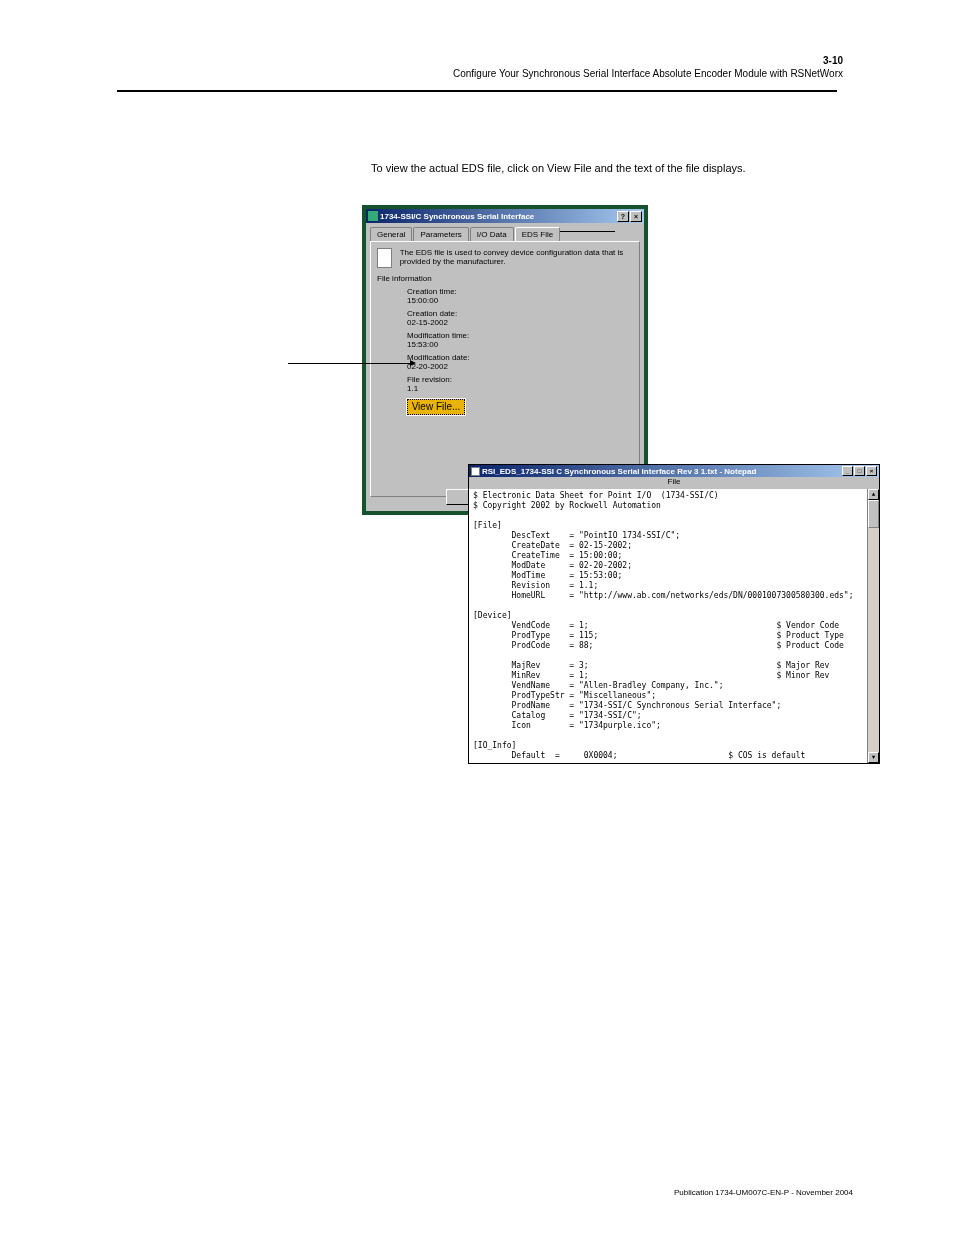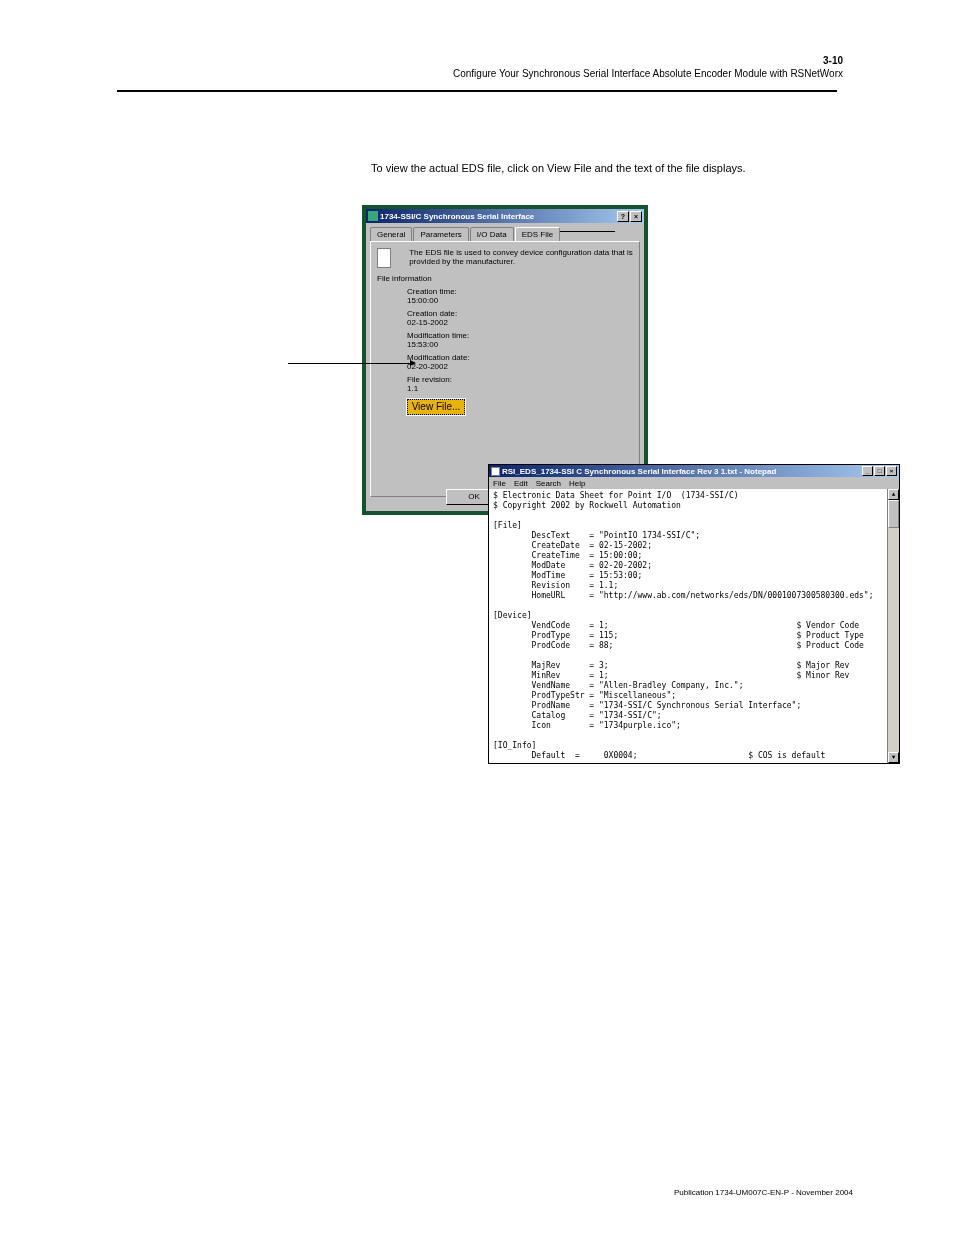--- a/index.html
+++ b/index.html
@@ -41,55 +41,55 @@
     border: 1px solid #808080; border-bottom: none;
     border-top-left-radius: 2px; border-top-right-radius: 2px;
     margin-right: 1px;
   }
   .tab.active { background: #c0c0c0; border-color: #fff #808080 #c0c0c0 #fff; position: relative; z-index: 2; }
   .tab-panel {
     margin: 0 4px 4px 4px; padding: 6px;
     border: 1px solid #fff; border-right-color: #808080; border-bottom-color: #808080;
     height: 256px;
   }
-  .eds-desc-row { display:flex; align-items:flex-start; gap:18px; margin-bottom: 6px;}
+  .eds-desc-row { display:flex; align-items:flex-start; gap:8px; margin-bottom: 6px;}
   .eds-desc-icon { width: 20px; height: 20px; background:#fff; border:1px solid #808080; display:inline-block; }
   .eds-desc-text { font-size: 8px; }
   .section-label { font-size: 8px; margin: 4px 0; }
   .info-row { display:flex; font-size: 8px; margin: 4px 0 0 30px; flex-direction: column; }
   .info-row .lbl { width: 80px; }
   .view-file-btn {
     margin: 6px 0 0 30px; width: 58px; height: 16px;
     font-size: 10px; background:#eab308;
     border: 1px dotted #000; outline: 1px solid #fff;
     text-align:center; line-height:14px;
   }
   .dlg-buttons { position:absolute; bottom:6px; left:0; width:100%; display:flex; justify-content:center; gap:6px; }
   .dlg-btn { width:56px; height:16px; font-size:8px; background:#c0c0c0; border:1px solid #fff; border-right-color:#000; border-bottom-color:#000; text-align:center; line-height:14px; }
 
   .arrow-line-1 { position:absolute; left: 555px; top: 231px; width: 60px; height: 1px; background: #000; }
   .arrow-head-1 { position:absolute; left: 550px; top: 228px; width: 0; height: 0; border-right: 6px solid #000; border-top: 3px solid transparent; border-bottom: 3px solid transparent; }
   .arrow-line-2 { position:absolute; left: 288px; top: 363px; width: 124px; height: 1px; background: #000; }
   .arrow-head-2 { position:absolute; left: 410px; top: 360px; width: 0; height: 0; border-left: 6px solid #000; border-top: 3px solid transparent; border-bottom: 3px solid transparent; }
 
   .notepad-window {
-    position:absolute; left: 488px; top: 464px;
+    position:absolute; left: 468px; top: 464px;
     width: 412px; height: 300px;
     background: #fff; border: 1px solid #000;
     font-family: 'Courier New', monospace; font-size: 8px;
   }
   .np-titlebar {
     height: 12px; background: linear-gradient(to right, #0a246a, #a6caf0);
     display:flex; align-items:center; padding: 0 2px; color:#fff; font-size: 8px; font-weight:bold;
     font-family: Tahoma, sans-serif;
   }
   .np-titlebar .doc-icon { width: 9px; height:9px; background:#fff; margin-right:2px; border:1px solid #808080; }
   .np-titlebar .title { flex:1; }
   .np-titlebar .win-btn { width: 11px; height: 10px; background: #c0c0c0; border: 1px solid #fff; border-right-color:#000; border-bottom-color:#000; margin-left:1px; font-size:6px; text-align:center; line-height:8px; color:#000; font-weight:bold; }
-  .np-menubar { height: 12px; background:#c0c0c0; font-family:Tahoma, sans-serif; font-size:8px; padding: 0 4px; display:flex; gap:8px; align-items:center; }
+  .np-menubar { height: 12px; background:#c0c0c0; font-family:Tahoma, sans-serif; font-size:8px; padding: 0 4px; display:flex; gap:8px; align-items:center;flex-direction:column; }
   .np-content {
     background:#fff; height: 274px; overflow:hidden;
     padding: 2px 4px; white-space: pre; font-size: 8px; line-height: 10px;
     position:relative;
   }
   .np-scrollbar { position:absolute; right:0; top:24px; bottom:0; width:12px; background:#d4d0c8; border-left:1px solid #808080; }
   .np-scroll-btn { width:11px; height:11px; background:#c0c0c0; border:1px solid #fff; border-right-color:#000; border-bottom-color:#000; font-size:6px; text-align:center; line-height:9px; }
   .np-scroll-thumb { position:absolute; top:11px; width:11px; height:28px; background:#c0c0c0; border:1px solid #fff; border-right-color:#808080; border-bottom-color:#808080; }
   .np-scroll-btn.bottom { position:absolute; bottom:0; }
   .footer-pub { position:absolute; right: 101px; bottom: 38px; font-size: 8px; }

